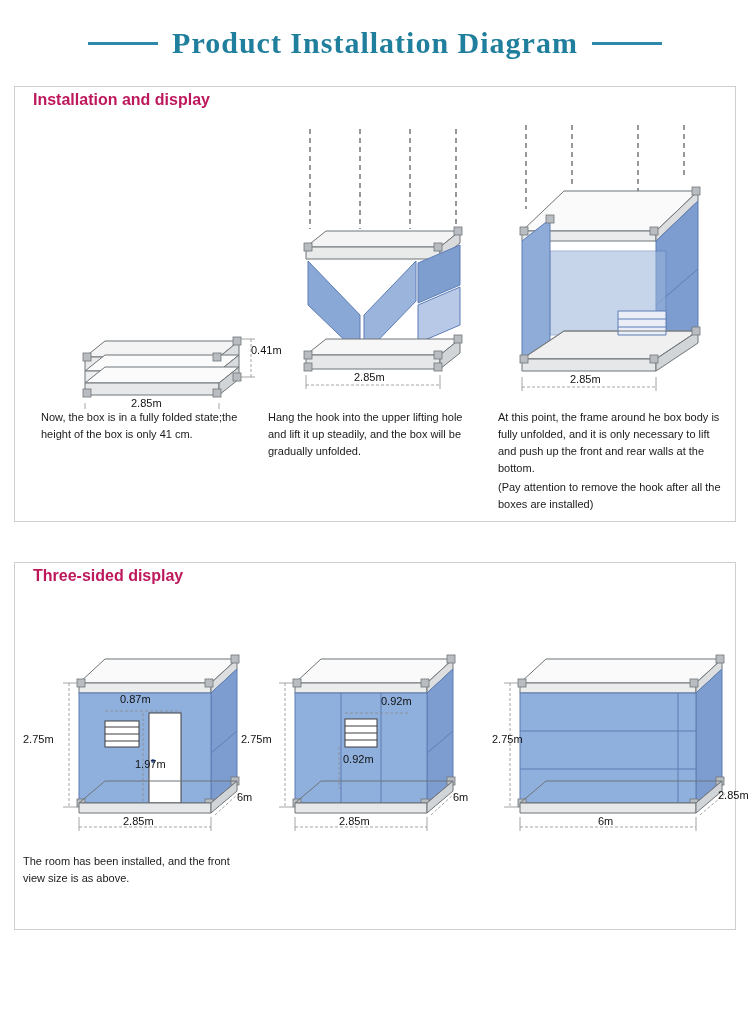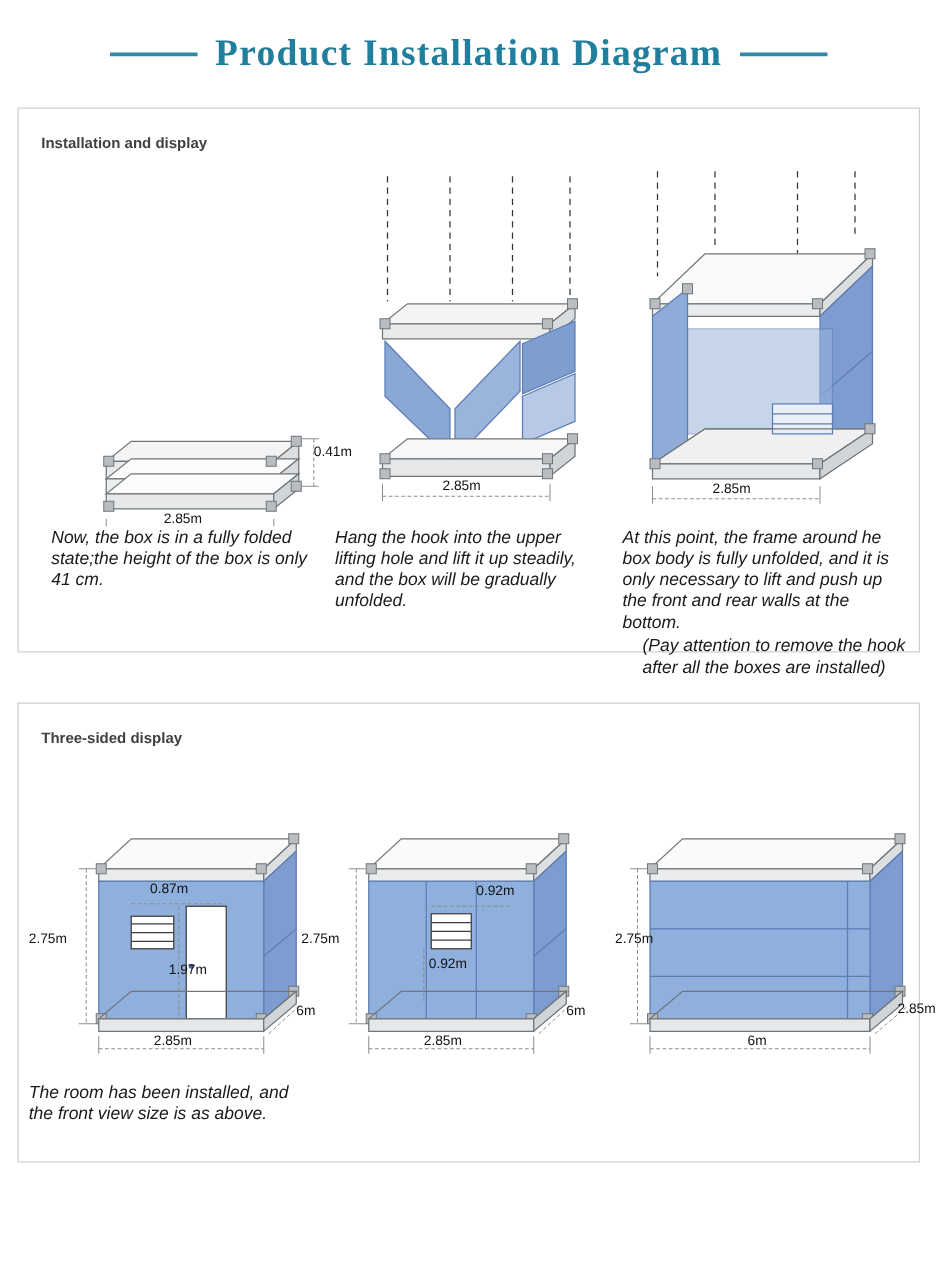--- a/index.html
+++ b/index.html
@@ -44,43 +44,42 @@
     left: 14px;
     width: 722px;
     border: 1px solid #cfcfcf;
     background: #ffffff;
     box-sizing: border-box;
   }
   #panel-install { top: 86px; height: 436px; }
   #panel-three   { top: 562px; height: 368px; }
 
   .panel-title {
-    font-size: 12px;
+    font-size: 16px;
     font-weight: bold;
-    color: #404040;
-    margin: 20px 0 0 18px;
+    color: #be185d;
+    margin: 4px 0 0 18px;
   }
 
   .cols {
     display: flex;
     margin-top: 10px;
   }
   .col {
     box-sizing: border-box;
     padding: 0 8px;
   }
   .fig {
     position: relative;
     height: 290px;
   }
   .cap {
-    font-size: 14px;
+    font-size: 11px;
     line-height: 17px;
     color: #1a1a1a;
-    font-style: italic;
   }
   .cap-indent { padding-left: 18px; }
 
   
   .dim {
     position: absolute;
     font-size: 11px;
     color: #111;
     white-space: nowrap;
   }
@@ -263,21 +262,21 @@
 
           <g stroke="#8d8d8d" stroke-width="0.8">
             <line x1="24" y1="258" x2="24" y2="272"></line>
             <line x1="158" y1="258" x2="158" y2="272"></line>
             <line x1="24" y1="268" x2="158" y2="268" stroke-dasharray="3,2"></line>
           </g>
         </svg>
         <div class="dim" style="left:72px; top:254px;">2.85m</div>
       </div>
       <div class="cap">At this point, the frame around he box body is fully unfolded, and it is only necessary to lift and push up the front and rear walls at the bottom.</div>
-      <div class="cap" style="margin-top:2px;margin-left:16px;">(Pay attention to remove the hook after all the boxes are installed)</div>
+      <div class="cap" style="margin-top:2px;">(Pay attention to remove the hook after all the boxes are installed)</div>
     </div>
 
   </div>
 </div>
 
 <div class="panel" id="panel-three">
   <div class="panel-title">Three-sided display</div>
 
   <div class="cols" style="margin-top:18px;">
 

